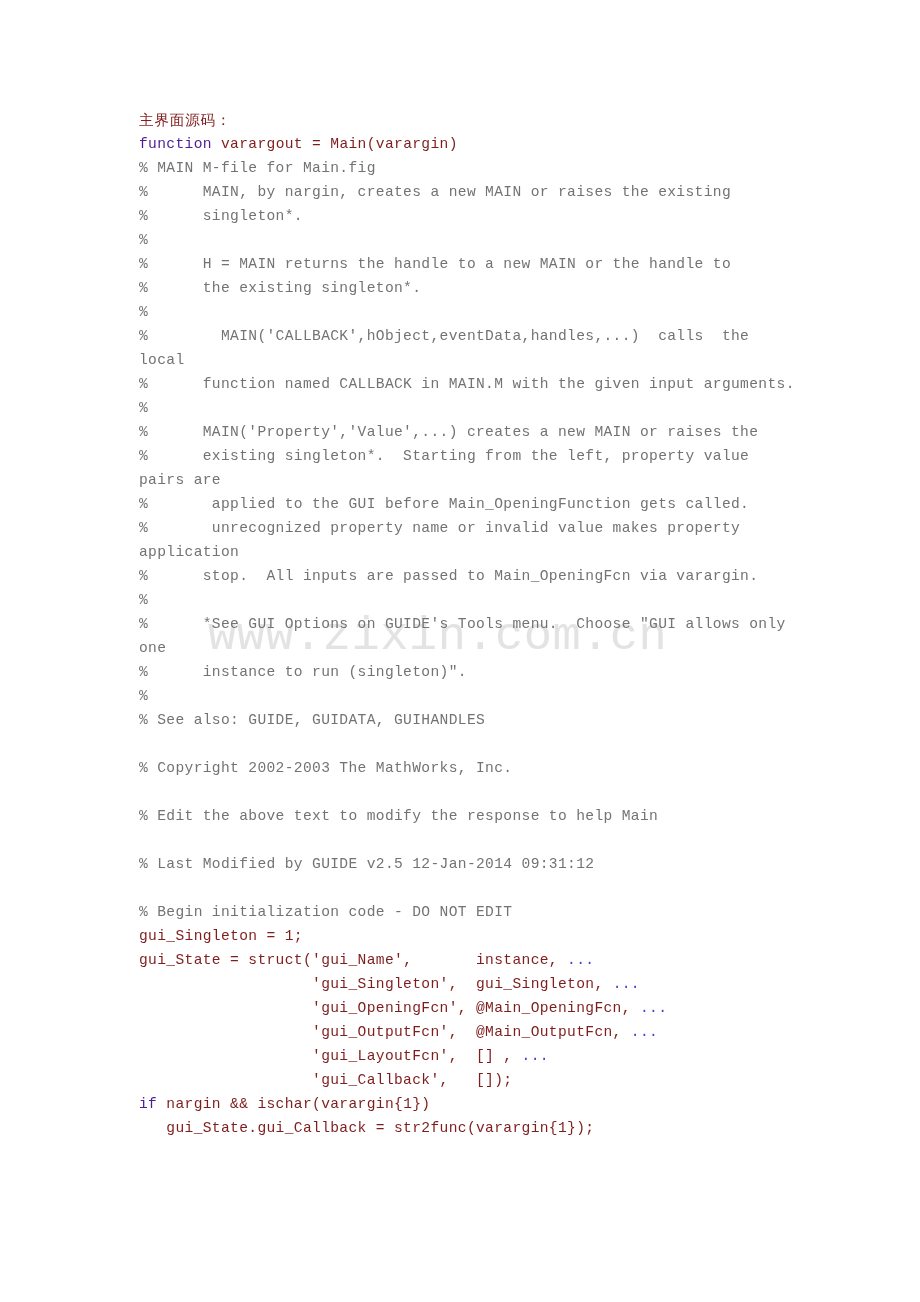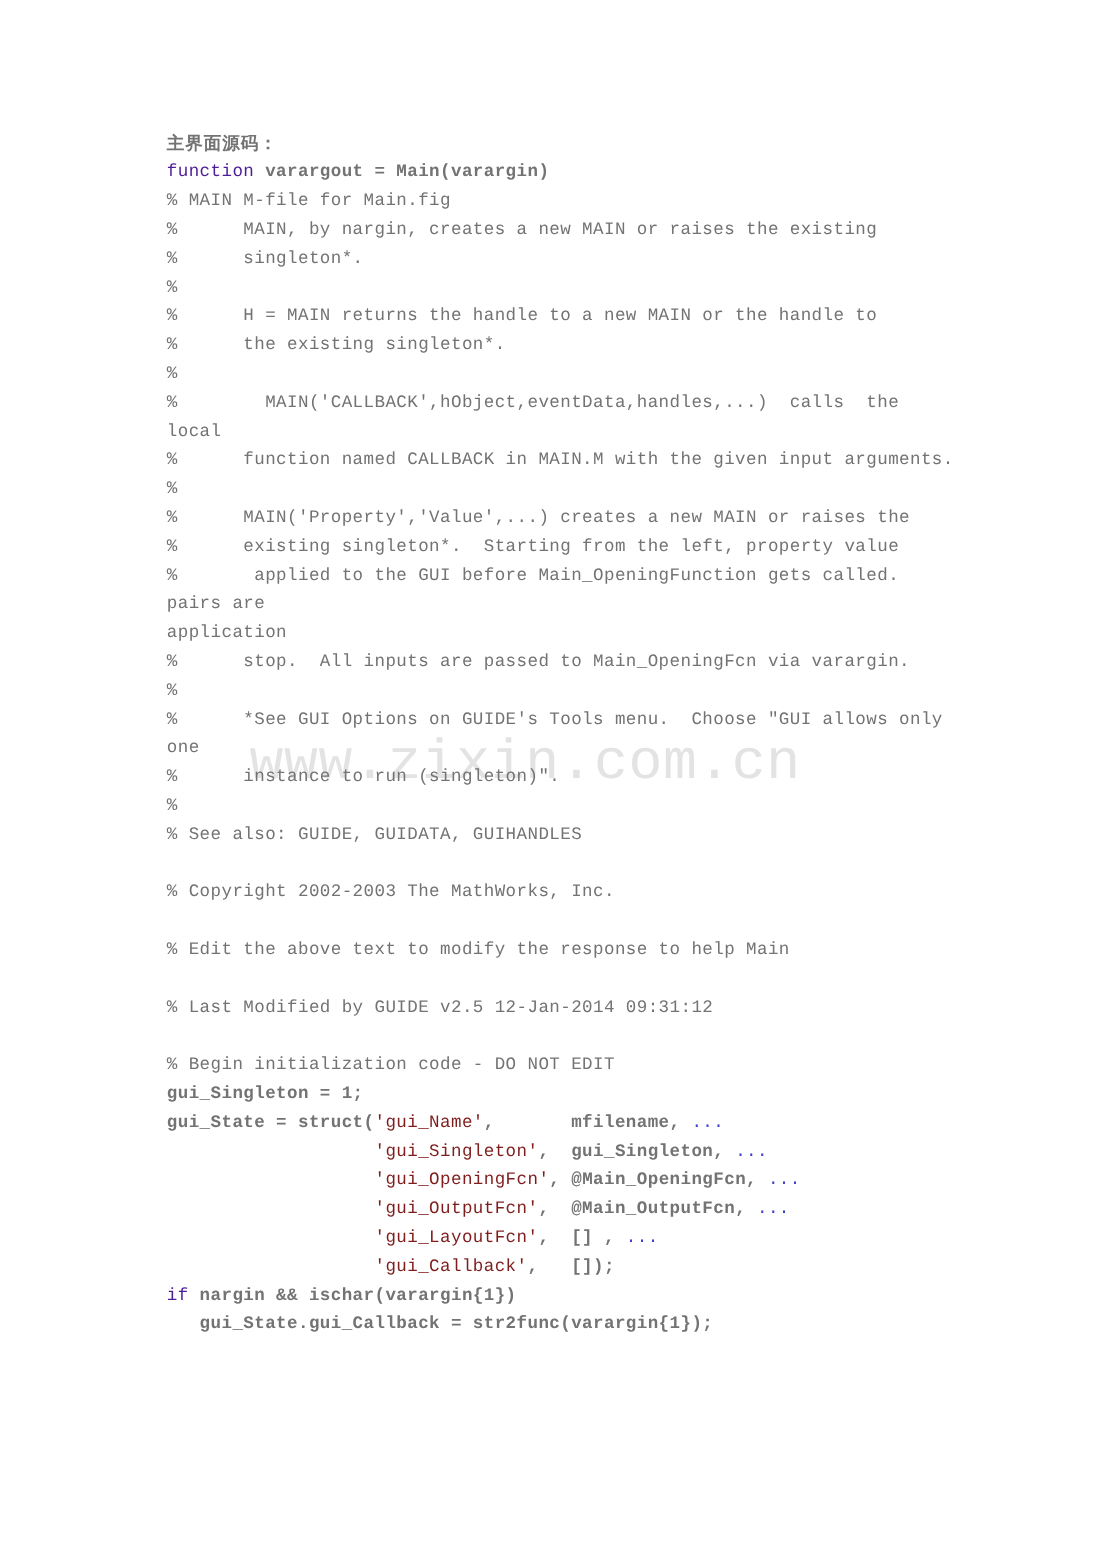--- a/index.html
+++ b/index.html
@@ -61,21 +61,21 @@
     font-family: "DejaVu Sans", "Liberation Sans", sans-serif;
     font-size: 14.6px;
     letter-spacing: 0.8px;
     color: #1a1a1a;
   }
 
   .cm  { color: #737373; }   
   .kw  { color: #4c1d95; }   
   .str { color: #7f1d1d; }   
   .ell { color: #3f3fd0; }   
-  .pl  { color: #737373; font-weight: bold; }   
+  .pl  { color: #7f1d1d; }   
 </style>
 </head>
 <body>
 
 <div id="page">
 
   <div id="watermark">www.zixin.com.cn</div>
 
   <div id="code">
       <div class="line cn"><span class="pl">主界面源码：</span></div>
@@ -86,40 +86,41 @@
       <div class="line"><span class="cm">%</span></div>
       <div class="line"><span class="cm">%      H = MAIN returns the handle to a new MAIN or the handle to</span></div>
       <div class="line"><span class="cm">%      the existing singleton*.</span></div>
       <div class="line"><span class="cm">%</span></div>
       <div class="line"><span class="cm">%        MAIN('CALLBACK',hObject,eventData,handles,...)  calls  the</span></div>
       <div class="line"><span class="cm">local</span></div>
       <div class="line"><span class="cm">%      function named CALLBACK in MAIN.M with the given input arguments.</span></div>
       <div class="line"><span class="cm">%</span></div>
       <div class="line"><span class="cm">%      MAIN('Property','Value',...) creates a new MAIN or raises the</span></div>
       <div class="line"><span class="cm">%      existing singleton*.  Starting from the left, property value</span></div>
+      <div class="line"><span class="cm">pairs are</span></div>
       <div class="line"><span class="cm">%       applied to the GUI before Main_OpeningFunction gets called.</span></div>
-      <div class="line"><span class="cm">pairs are</span></div>
+      <div class="line"><span class="cm">%       unrecognized property name or invalid value makes property</span></div>
       <div class="line"><span class="cm">application</span></div>
       <div class="line"><span class="cm">%      stop.  All inputs are passed to Main_OpeningFcn via varargin.</span></div>
       <div class="line"><span class="cm">%</span></div>
       <div class="line"><span class="cm">%      *See GUI Options on GUIDE's Tools menu.  Choose "GUI allows only</span></div>
       <div class="line"><span class="cm">one</span></div>
       <div class="line"><span class="cm">%      instance to run (singleton)".</span></div>
       <div class="line"><span class="cm">%</span></div>
       <div class="line"><span class="cm">% See also: GUIDE, GUIDATA, GUIHANDLES</span></div>
       <div class="line">&nbsp;</div>
       <div class="line"><span class="cm">% Copyright 2002-2003 The MathWorks, Inc.</span></div>
       <div class="line">&nbsp;</div>
       <div class="line"><span class="cm">% Edit the above text to modify the response to help Main</span></div>
       <div class="line">&nbsp;</div>
       <div class="line"><span class="cm">% Last Modified by GUIDE v2.5 12-Jan-2014 09:31:12</span></div>
       <div class="line">&nbsp;</div>
       <div class="line"><span class="cm">% Begin initialization code - DO NOT EDIT</span></div>
       <div class="line"><span class="pl">gui_Singleton = 1;</span></div>
-      <div class="line"><span class="pl">gui_State = struct(</span><span class="str">'gui_Name'</span><span class="pl">,       mfilename, </span><span class="ell">...</span></div>
+      <div class="line"><span class="pl">gui_State = struct(</span><span class="str">'gui_Name'</span><span class="pl">,       instance, </span><span class="ell">...</span></div>
       <div class="line"><span class="pl">                   </span><span class="str">'gui_Singleton'</span><span class="pl">,  gui_Singleton, </span><span class="ell">...</span></div>
       <div class="line"><span class="pl">                   </span><span class="str">'gui_OpeningFcn'</span><span class="pl">, @Main_OpeningFcn, </span><span class="ell">...</span></div>
       <div class="line"><span class="pl">                   </span><span class="str">'gui_OutputFcn'</span><span class="pl">,  @Main_OutputFcn, </span><span class="ell">...</span></div>
       <div class="line"><span class="pl">                   </span><span class="str">'gui_LayoutFcn'</span><span class="pl">,  [] , </span><span class="ell">...</span></div>
       <div class="line"><span class="pl">                   </span><span class="str">'gui_Callback'</span><span class="pl">,   []);</span></div>
       <div class="line"><span class="kw">if</span><span class="pl"> nargin &amp;&amp; ischar(varargin{1})</span></div>
       <div class="line"><span class="pl">   gui_State.gui_Callback = str2func(varargin{1});</span></div>
     </div>
 
 </div>

